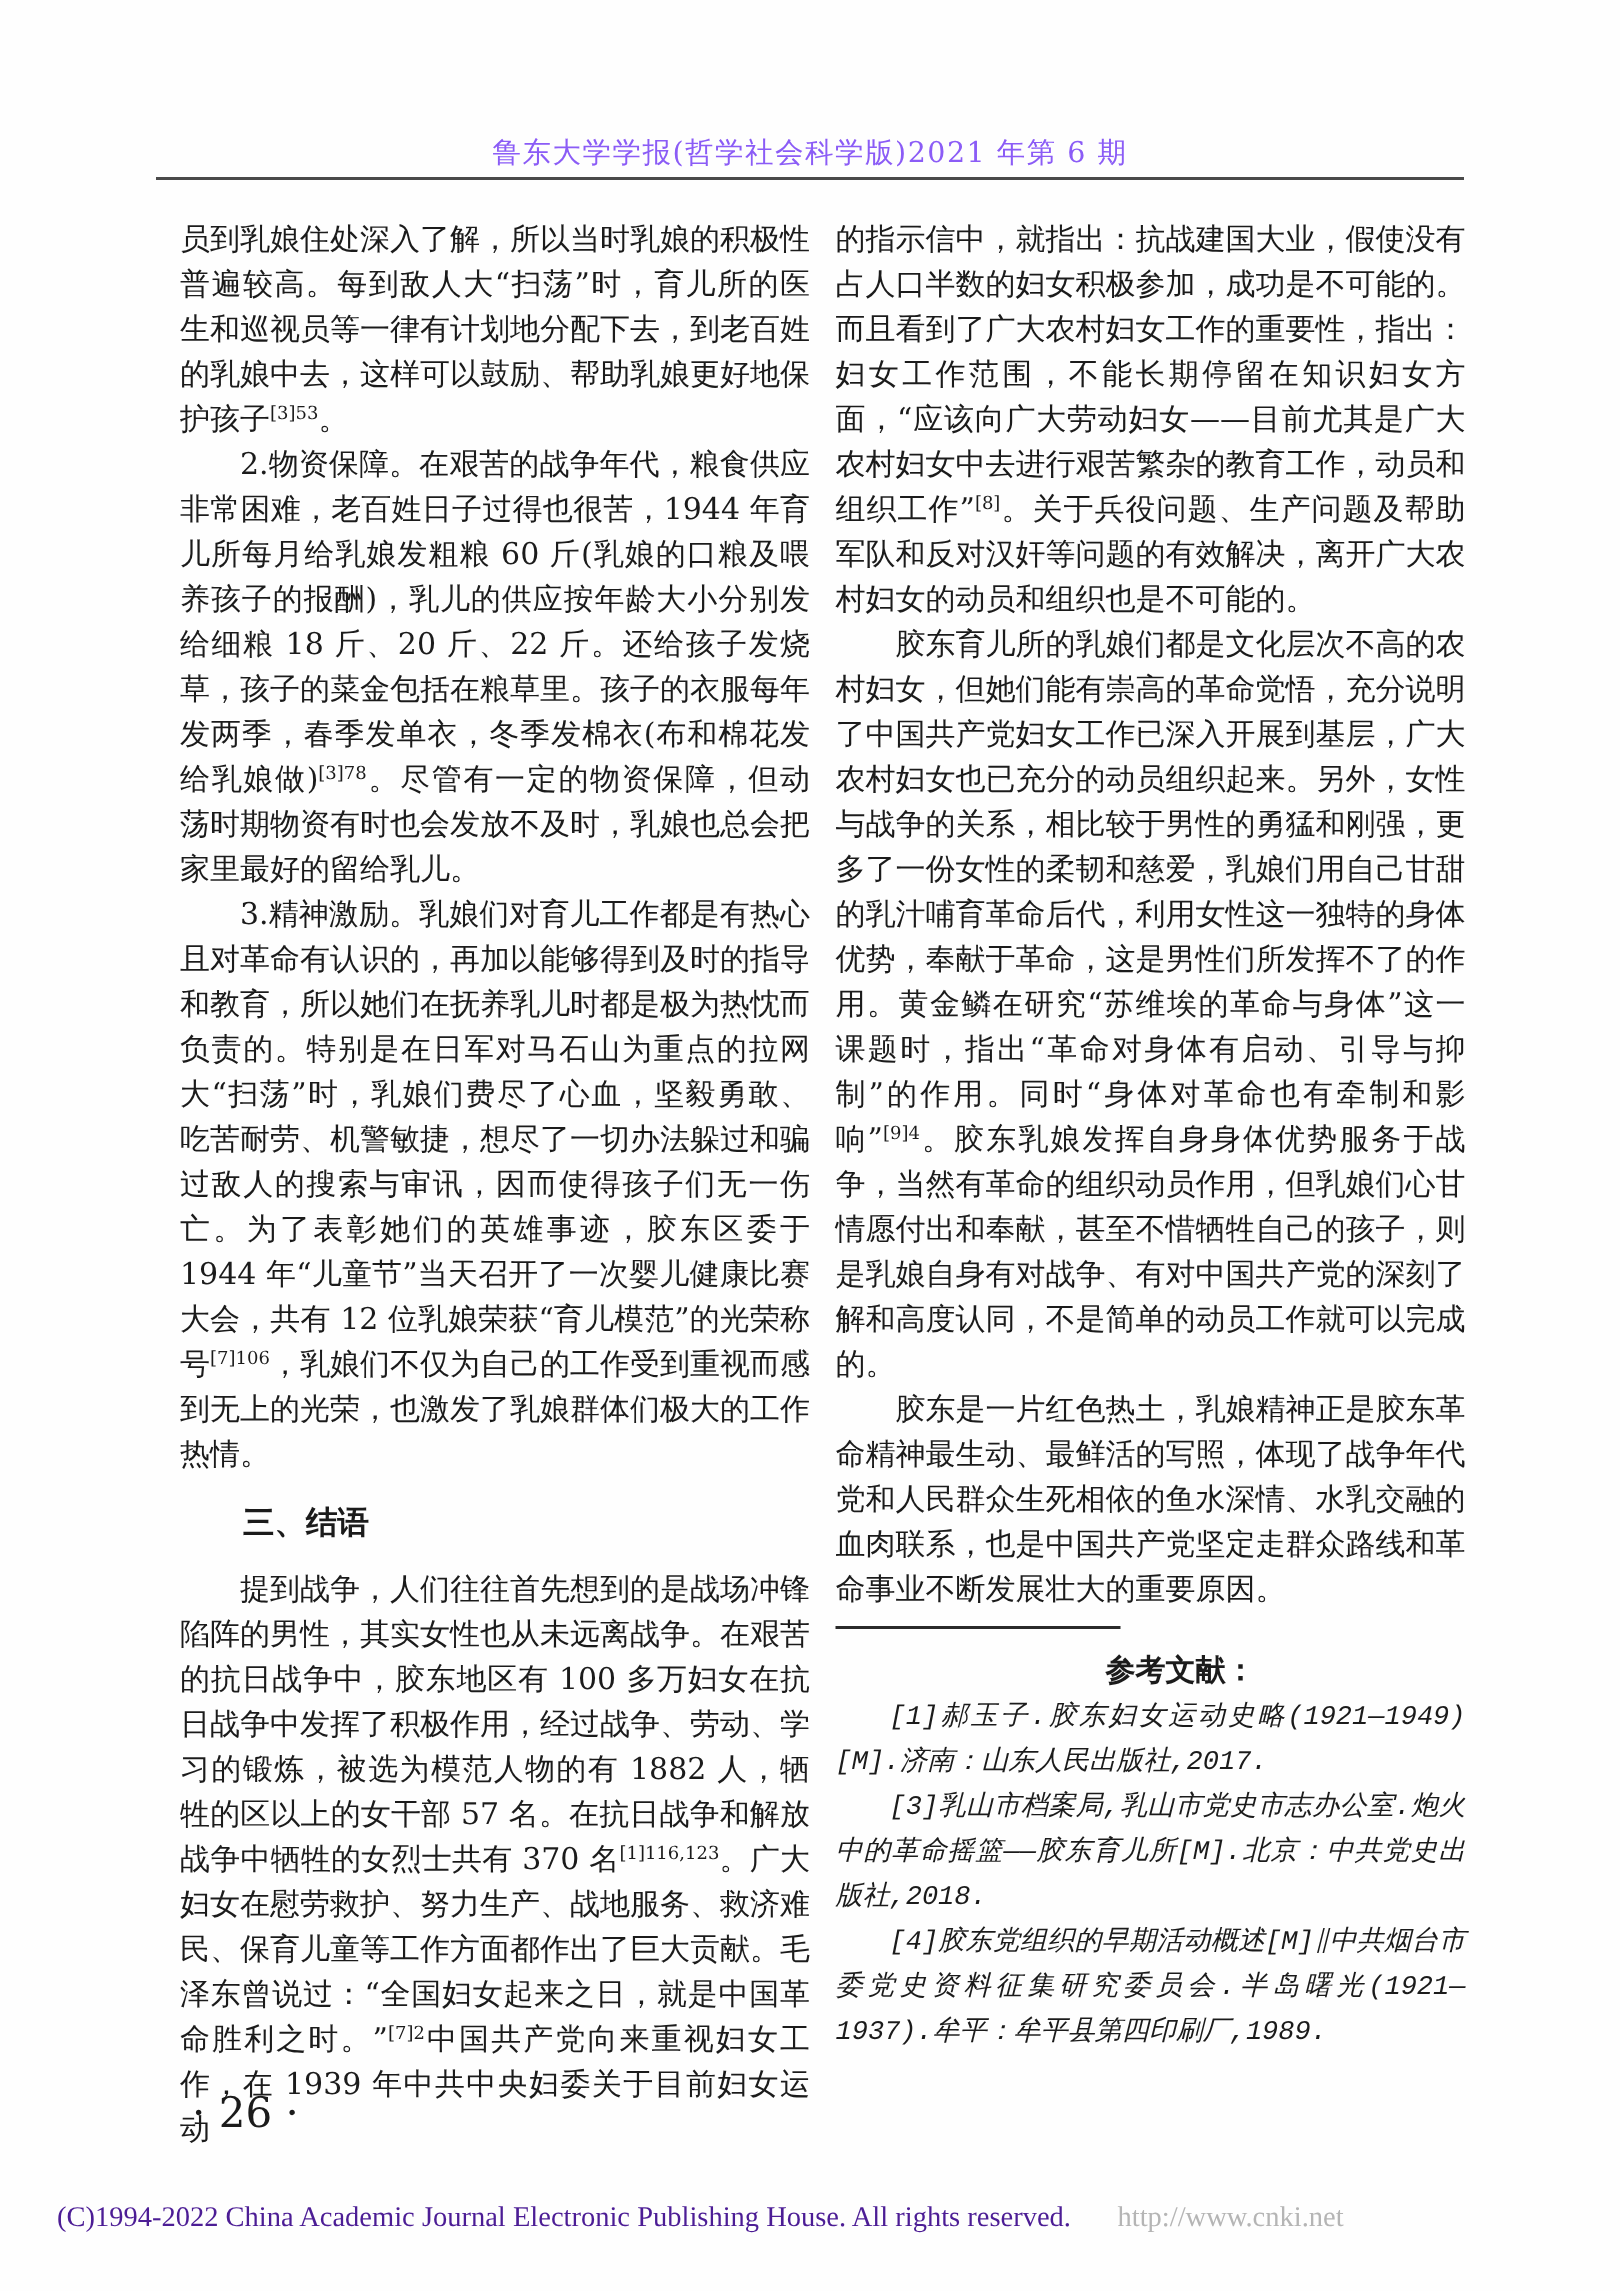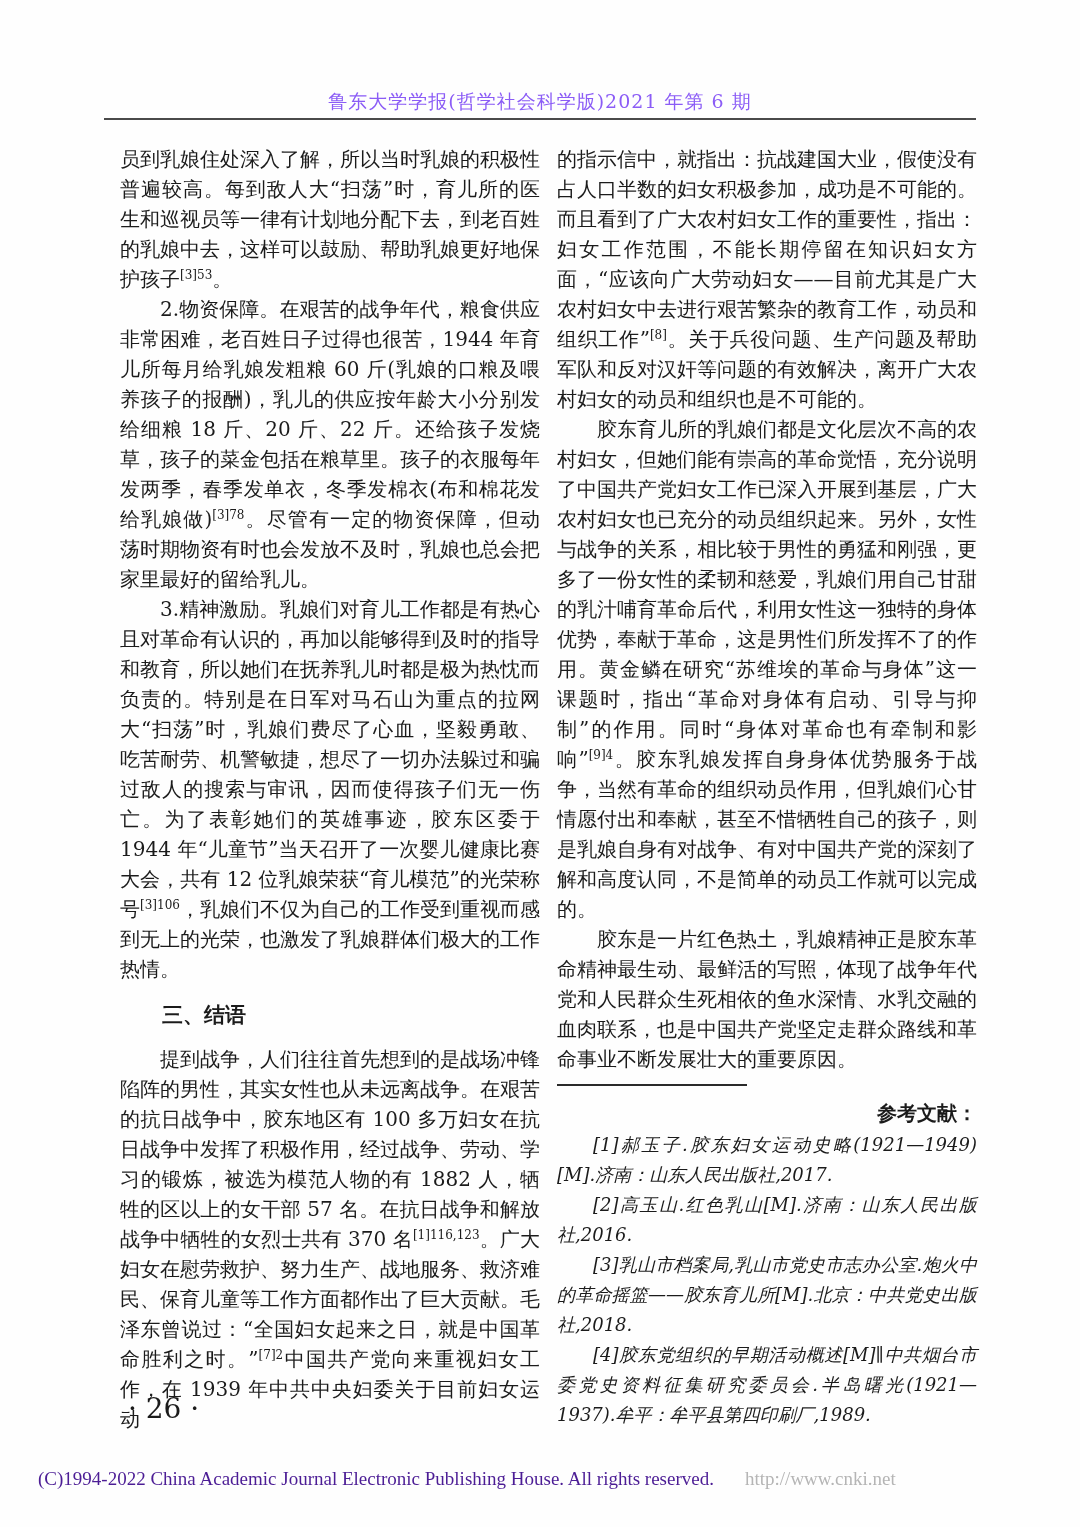--- a/index.html
+++ b/index.html
@@ -55,34 +55,35 @@
     margin: 16px 0 14px 0;
     text-align: left;
   }
   .ref-heading {
     font-family: "DejaVu Sans", sans-serif;
     font-weight: 700;
     font-size: 20px;
     line-height: 30px;
     text-indent: 2em;
     margin: 12px 0 2px 0;
-    text-align: right;
+    text-align: center;
   }
   .ref-divider {
     width: 190px;
     height: 0;
     border-top: 2px solid #2a2a2a;
     margin: 10px 0 0 0;
   }
   .ref-entry {
     font-style: italic;
     font-size: 18px;
     line-height: 30px;
     text-indent: 2em;
     margin: 0;
+    font-family: Liberation Mono, monospace;
   }
   sup.cite {
     font-size: 12px;
     font-style: normal;
     position: relative;
     top: -7px;
     vertical-align: baseline;
     line-height: 0;
   }
   .page-number {
@@ -115,33 +116,32 @@
 
 <div class="page">
 
   <div class="journal-header">鲁东大学学报(哲学社会科学版)2021 年第 6 期</div>
 
   <div class="header-rule"></div>
 
   <div class="column col-left">
       <div class="para">员到乳娘住处深入了解，所以当时乳娘的积极性普遍较高。每到敌人大“扫荡”时，育儿所的医生和巡视员等一律有计划地分配下去，到老百姓的乳娘中去，这样可以鼓励、帮助乳娘更好地保护孩子<sup class="cite">[3]53</sup>。</div>
       <div class="para indent">2.物资保障。在艰苦的战争年代，粮食供应非常困难，老百姓日子过得也很苦，1944 年育儿所每月给乳娘发粗粮 60 斤(乳娘的口粮及喂养孩子的报酬)，乳儿的供应按年龄大小分别发给细粮 18 斤、20 斤、22 斤。还给孩子发烧草，孩子的菜金包括在粮草里。孩子的衣服每年发两季，春季发单衣，冬季发棉衣(布和棉花发给乳娘做)<sup class="cite">[3]78</sup>。尽管有一定的物资保障，但动荡时期物资有时也会发放不及时，乳娘也总会把家里最好的留给乳儿。</div>
-      <div class="para indent">3.精神激励。乳娘们对育儿工作都是有热心且对革命有认识的，再加以能够得到及时的指导和教育，所以她们在抚养乳儿时都是极为热忱而负责的。特别是在日军对马石山为重点的拉网大“扫荡”时，乳娘们费尽了心血，坚毅勇敢、吃苦耐劳、机警敏捷，想尽了一切办法躲过和骗过敌人的搜索与审讯，因而使得孩子们无一伤亡。为了表彰她们的英雄事迹，胶东区委于 1944 年“儿童节”当天召开了一次婴儿健康比赛大会，共有 12 位乳娘荣获“育儿模范”的光荣称号<sup class="cite">[3]106</sup>，乳娘们不仅为自己的工作受到重视而感到无上的光荣，也激发了乳娘群体们极大的工作热情。</div>
+      <div class="para indent">3.精神激励。乳娘们对育儿工作都是有热心且对革命有认识的，再加以能够得到及时的指导和教育，所以她们在抚养乳儿时都是极为热忱而负责的。特别是在日军对马石山为重点的拉网大“扫荡”时，乳娘们费尽了心血，坚毅勇敢、吃苦耐劳、机警敏捷，想尽了一切办法躲过和骗过敌人的搜索与审讯，因而使得孩子们无一伤亡。为了表彰她们的英雄事迹，胶东区委于 1944 年“儿童节”当天召开了一次婴儿健康比赛大会，共有 12 位乳娘荣获“育儿模范”的光荣称号<sup class="cite">[7]106</sup>，乳娘们不仅为自己的工作受到重视而感到无上的光荣，也激发了乳娘群体们极大的工作热情。</div>
       <div class="section-heading">三、结语</div>
       <div class="para indent">提到战争，人们往往首先想到的是战场冲锋陷阵的男性，其实女性也从未远离战争。在艰苦的抗日战争中，胶东地区有 100 多万妇女在抗日战争中发挥了积极作用，经过战争、劳动、学习的锻炼，被选为模范人物的有 1882 人，牺牲的区以上的女干部 57 名。在抗日战争和解放战争中牺牲的女烈士共有 370 名<sup class="cite">[1]116,123</sup>。广大妇女在慰劳救护、努力生产、战地服务、救济难民、保育儿童等工作方面都作出了巨大贡献。毛泽东曾说过：“全国妇女起来之日，就是中国革命胜利之时。”<sup class="cite">[7]2</sup>中国共产党向来重视妇女工作，在 1939 年中共中央妇委关于目前妇女运动</div>
     </div>
 
   <div class="column col-right">
       <div class="para">的指示信中，就指出：抗战建国大业，假使没有占人口半数的妇女积极参加，成功是不可能的。而且看到了广大农村妇女工作的重要性，指出：妇女工作范围，不能长期停留在知识妇女方面，“应该向广大劳动妇女——目前尤其是广大农村妇女中去进行艰苦繁杂的教育工作，动员和组织工作”<sup class="cite">[8]</sup>。关于兵役问题、生产问题及帮助军队和反对汉奸等问题的有效解决，离开广大农村妇女的动员和组织也是不可能的。</div>
       <div class="para indent">胶东育儿所的乳娘们都是文化层次不高的农村妇女，但她们能有崇高的革命觉悟，充分说明了中国共产党妇女工作已深入开展到基层，广大农村妇女也已充分的动员组织起来。另外，女性与战争的关系，相比较于男性的勇猛和刚强，更多了一份女性的柔韧和慈爱，乳娘们用自己甘甜的乳汁哺育革命后代，利用女性这一独特的身体优势，奉献于革命，这是男性们所发挥不了的作用。黄金鳞在研究“苏维埃的革命与身体”这一课题时，指出“革命对身体有启动、引导与抑制”的作用。同时“身体对革命也有牵制和影响”<sup class="cite">[9]4</sup>。胶东乳娘发挥自身身体优势服务于战争，当然有革命的组织动员作用，但乳娘们心甘情愿付出和奉献，甚至不惜牺牲自己的孩子，则是乳娘自身有对战争、有对中国共产党的深刻了解和高度认同，不是简单的动员工作就可以完成的。</div>
       <div class="para indent">胶东是一片红色热土，乳娘精神正是胶东革命精神最生动、最鲜活的写照，体现了战争年代党和人民群众生死相依的鱼水深情、水乳交融的血肉联系，也是中国共产党坚定走群众路线和革命事业不断发展壮大的重要原因。</div>
       <div class="ref-divider"></div>
       <div class="ref-heading">参考文献：</div>
       <div class="ref-entry">[1]郝玉子.胶东妇女运动史略(1921—1949)[M].济南：山东人民出版社,2017.</div>
-      <div class="ref-entry">[2]高玉山.红色乳山[M].济南：山东人民出版社,2016.</div>
       <div class="ref-entry">[3]乳山市档案局,乳山市党史市志办公室.炮火中的革命摇篮——胶东育儿所[M].北京：中共党史出版社,2018.</div>
       <div class="ref-entry">[4]胶东党组织的早期活动概述[M]∥中共烟台市委党史资料征集研究委员会.半岛曙光(1921—1937).牟平：牟平县第四印刷厂,1989.</div>
     </div>
 
   <div class="page-number">· 26 ·</div>
 
   <div class="footer-copyright">(C)1994-2022 China Academic Journal Electronic Publishing House. All rights reserved.</div>
 
   <div class="footer-url">http://www.cnki.net</div>
 

